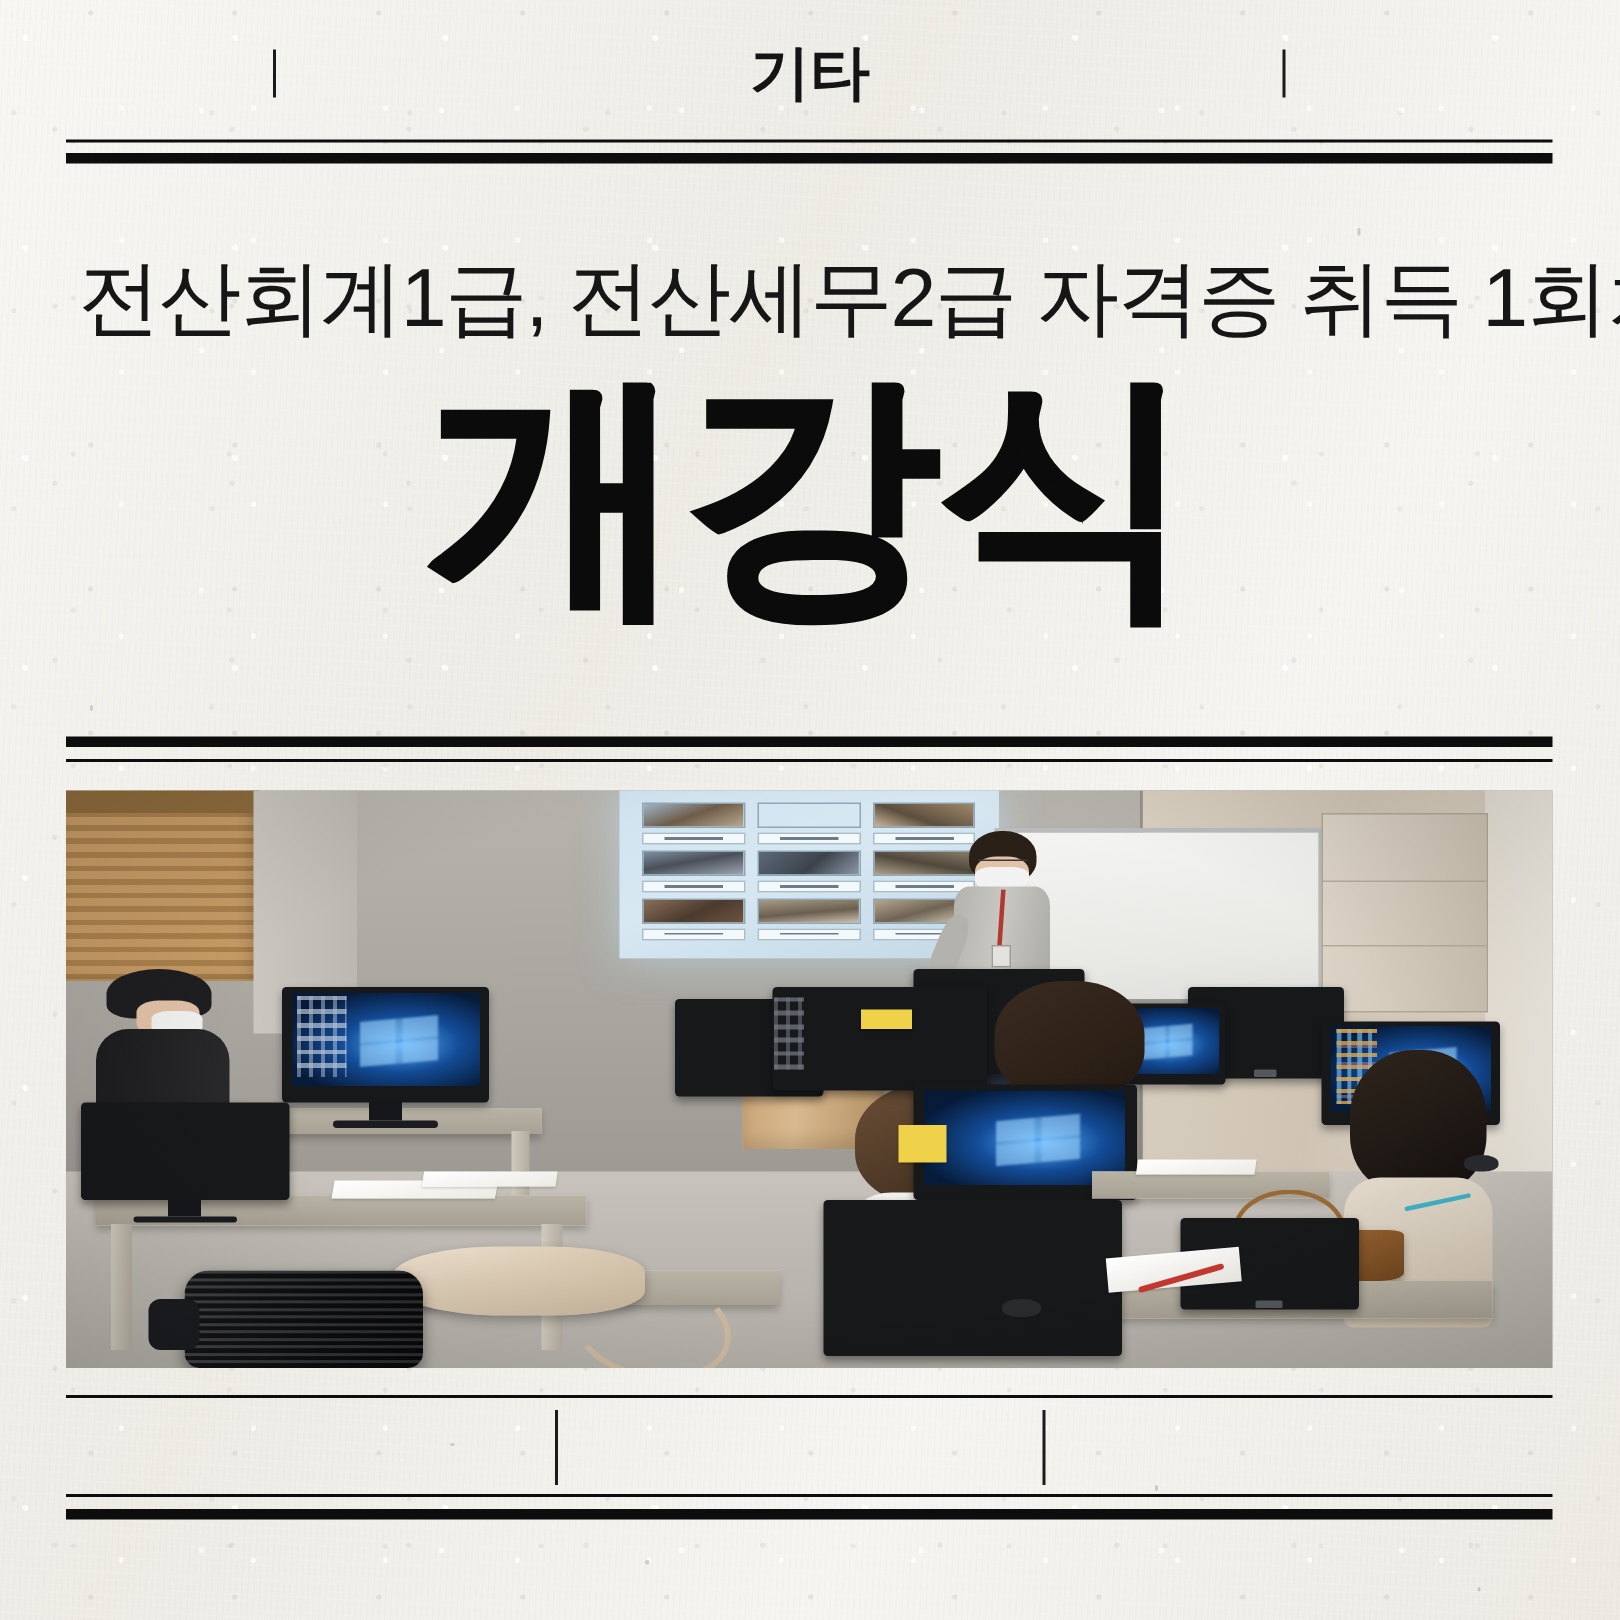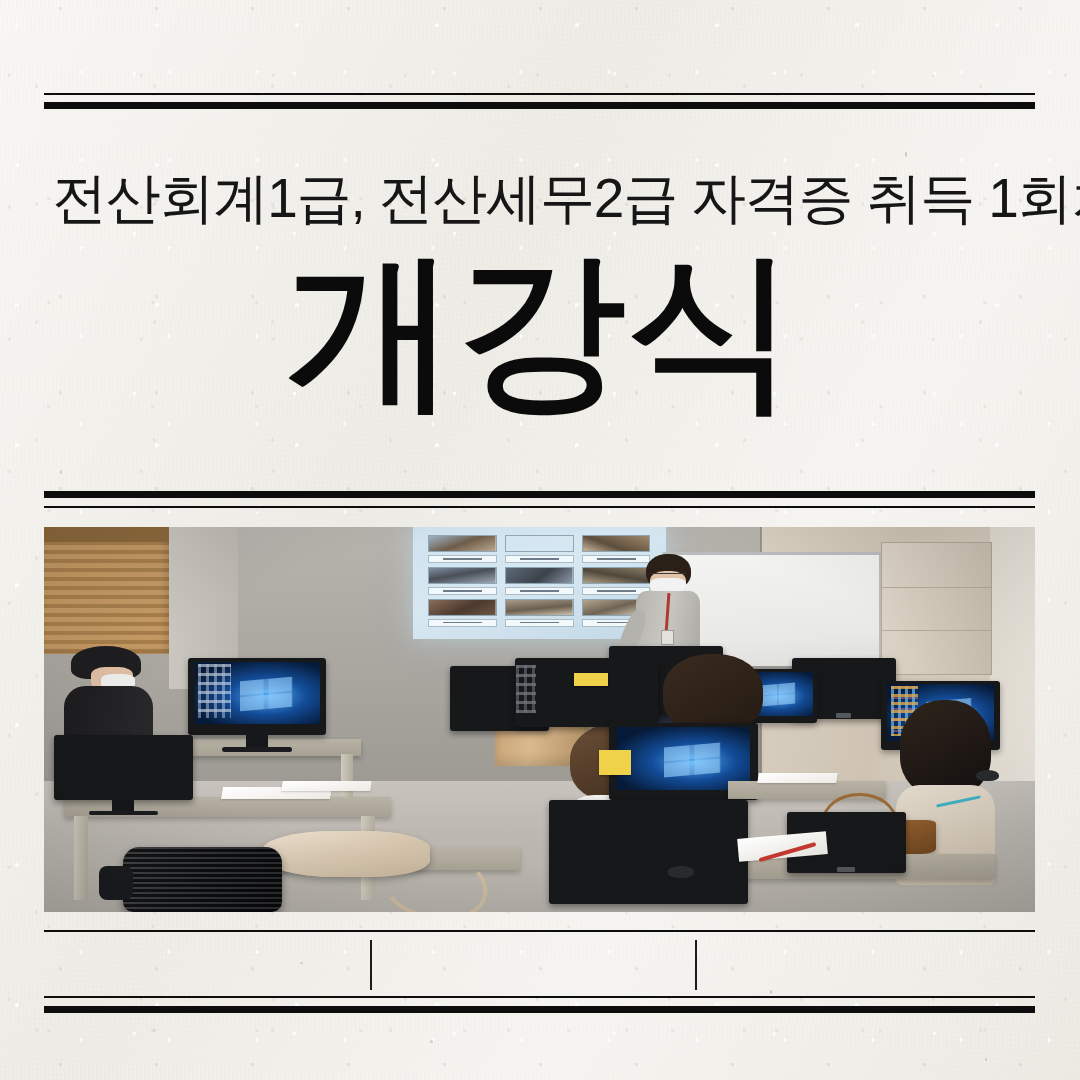--- a/index.html
+++ b/index.html
@@ -85,21 +85,21 @@
     letter-spacing: -1.2px;
     white-space: nowrap;
     line-height: 64px;
   }
   .main-title {
     position: absolute;
     left: 0; right: 0;
     top: 236px;
     text-align: center;
     font-size: 172px;
-    font-weight: 400;
+    font-weight: 700;
     color: #0b0b0b;
     letter-spacing: -2px;
     line-height: 186px;
     -webkit-text-stroke: 3px #0b0b0b;
   }
 
   
   .photo-frame {
     position: absolute;
     left: 44px;
@@ -315,20 +315,25 @@
 
   <div class="paper-grain"></div>
   <div class="speck" style="left:118px; top:216px; width:3px; height:3px;"></div>
   <div class="speck" style="left:905px; top:152px; width:2px; height:5px; border-radius:1px;"></div>
   <div class="speck" style="left:300px; top:962px; width:3px; height:2px;"></div>
   <div class="speck" style="left:770px; top:990px; width:2px; height:4px; border-radius:1px;"></div>
   <div class="speck" style="left:430px; top:1040px; width:3px; height:3px;"></div>
   <div class="speck" style="left:985px; top:1058px; width:2px; height:3px;"></div>
   <div class="speck" style="left:60px; top:470px; width:2px; height:4px;"></div>
 
+  <div class="header-zone">
+    <div class="tick" style="left:182px; top:33px; height:32px;"></div>
+    <div class="header-title">기타</div>
+    <div class="tick" style="left:855px; top:33px; height:32px;"></div>
+  </div>
 
   <div class="rule thin" style="top:93px;"></div>
   <div class="rule thick" style="top:102px;"></div>
 
   <div class="subtitle">전산회계1급, 전산세무2급 자격증 취득 1회차</div>
   <div class="main-title">개강식</div>
 
   <div class="rule thick" style="top:491px;"></div>
   <div class="rule thin" style="top:506px;"></div>
 

